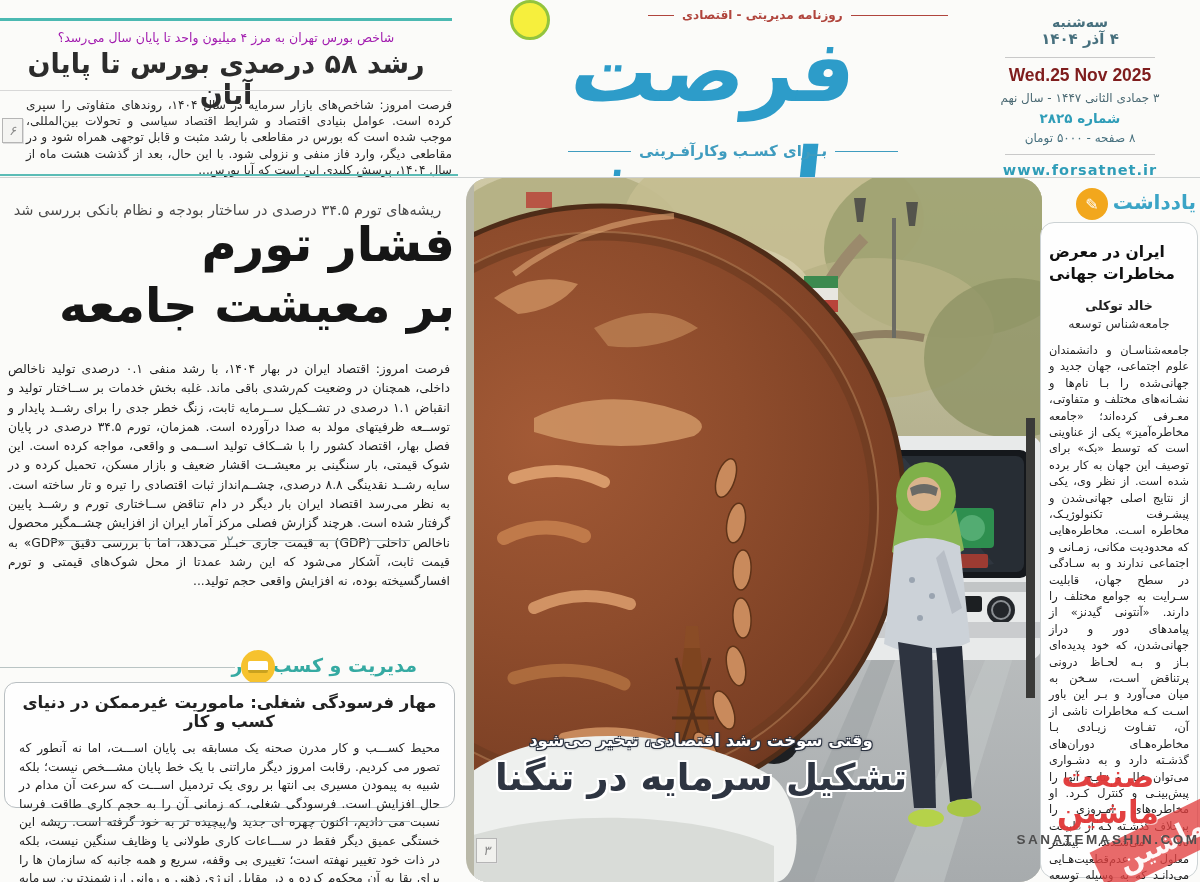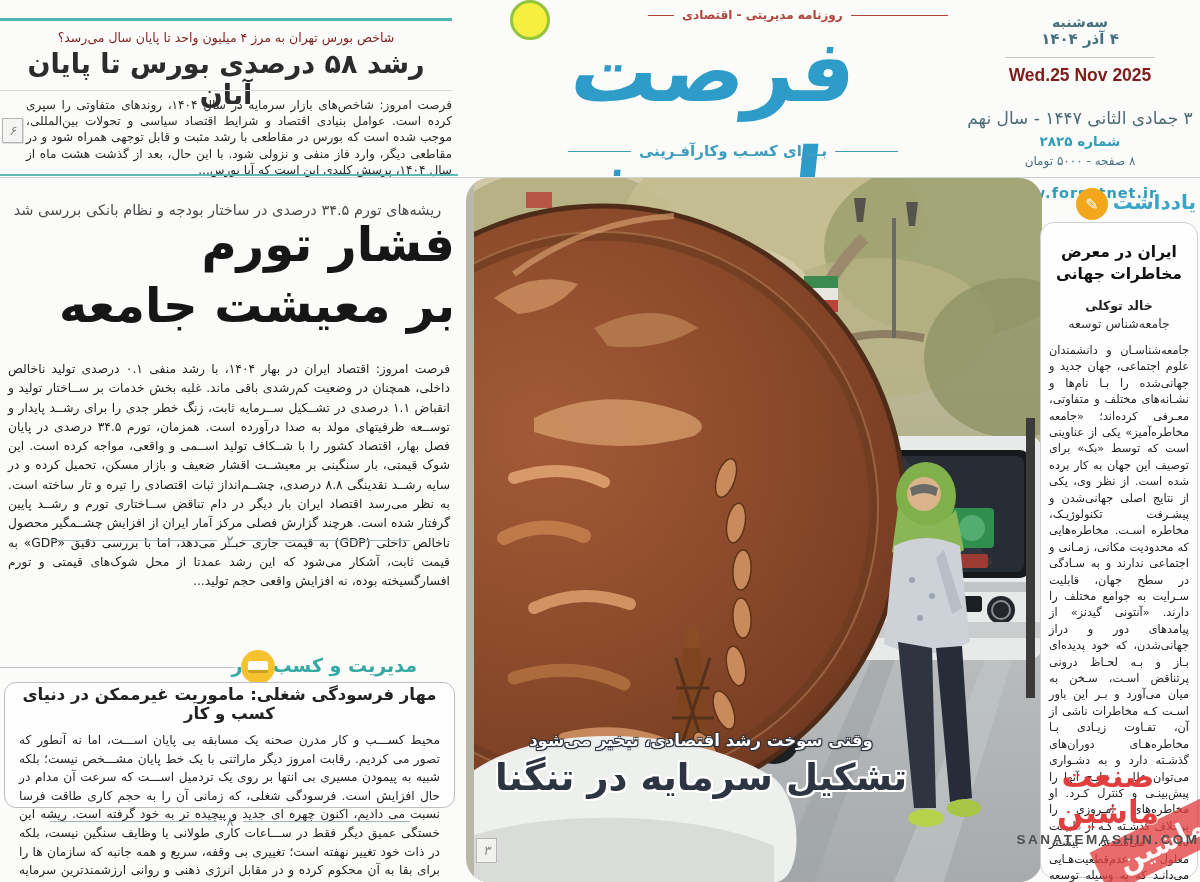--- a/index.html
+++ b/index.html
@@ -7,21 +7,21 @@
   body {
     font-family:"DejaVu Sans","Liberation Sans",sans-serif;
     background:#fbfbf9; color:#222; direction:rtl;
     position:relative; overflow:hidden;
   }
   .abs { position:absolute; }
 
   
   #topstory { left:0; top:0; width:458px; height:178px; }
   .teal-topline { left:0; top:18px; width:452px; height:3px; background:#4bb9b2; }
-  .ts-kicker { left:0; top:30px; width:452px; text-align:center; font-size:12.5px; color:#7f1d1d; }
+  .ts-kicker { left:0; top:30px; width:452px; text-align:center; font-size:12.5px; color:#a21caf; }
   .ts-headline { left:0; top:48px; width:452px; text-align:center; font-size:27px; font-weight:800; color:#2c2c2c; }
   .ts-rule { left:0; top:90px; width:452px; height:1px; background:#d8d8d8; }
   .ts-body { left:26px; top:97px; width:426px; font-size:12.1px; line-height:16.2px; text-align:justify; color:#2a2a2a; }
   .pagebox { width:21px; height:25px; background:#f4f4f2; border:1px solid #b5b5b5; box-shadow:1px 1px 0 #ddd;
              color:#8a8a8a; font-size:13px; font-style:italic; display:flex; align-items:center; justify-content:center; }
   #ts-pagebox { left:2px; top:118px; }
   .header-bottomline { left:0; top:177px; width:1200px; height:1px; background:#cfd2d2; }
   #topstory-teal-bottom { left:0; top:174px; width:458px; height:2px; background:#5bbcb6; }
 
   
@@ -37,21 +37,21 @@
   .mast-tagline-bot .tl-text { color:#3f9cbf; font-size:15px; font-weight:bold; white-space:nowrap; }
   .mast-tagline-bot .tl-line { background:#3f9cbf; }
 
   
   #dateblock { left:960px; top:6px; width:240px; height:170px; text-align:center; }
   #dateblock .row { width:100%; }
   .d-weekday { font-size:14px; font-weight:bold; color:#47707e; margin-top:8px; }
   .d-fa { font-size:15px; font-weight:bold; color:#47707e; margin-top:0; }
   .d-divider { width:150px; height:1px; background:#c9c9c9; margin:9px auto 7px; }
   .d-en { font-size:17.5px; font-weight:bold; color:#7f1d1d; font-family:"Liberation Sans",sans-serif; }
-  .d-hijri { font-size:17px; color:#4c6a74; margin-top:22px; }
+  .d-hijri { font-size:12px; color:#4c6a74; margin-top:5px; }
   .d-issue { font-size:13.5px; font-weight:bold; color:#2f9db8; margin-top:5px; }
   .d-pages { font-size:12px; color:#47707e; margin-top:5px; font-weight:normal; }
   .d-site { font-size:14.5px; font-weight:bold; color:#2f9db8; letter-spacing:1px; margin-top:6px; }
 
   
   #leadstory { left:0; top:178px; width:460px; }
   .lead-kicker { left:0; top:24px; width:455px; text-align:center; font-size:14.5px; color:#4a4a4a; }
   .lead-headline { left:0; top:36px; width:455px; text-align:right; font-size:48px; font-weight:900;
                    color:#161616; line-height:1.28; }
   .lead-body { left:8px; top:182px; width:442px; font-size:12.3px; line-height:19.3px; text-align:justify; color:#1f1f1f; }
@@ -67,42 +67,42 @@
 
   #bizsection { left:0; top:822px; width:460px; }
   .biz-header { left:0; top:-172px; width:455px; height:34px; }
   .biz-title { position:absolute; right:38px; top:4px; font-size:19px; font-weight:800; color:#35aaa2; }
   .biz-circle { position:absolute; right:180px; top:0; width:34px; height:34px; border-radius:50%;
                 background:#f6c22e; }
   .biz-laptop { position:absolute; right:187px; top:11px; width:20px; height:12px; background:#fff; border-radius:2px;
                 border-bottom:3px solid #caa21f; }
   .biz-hline { position:absolute; left:0; top:17px; width:235px; height:1px; background:#b9c4c4; }
   .biz-box { left:4px; top:-140px; width:451px; height:126px; border:1px solid #b9bfc2; border-radius:12px;
-             background:#fefefe; padding:0 14px 6px; }
+             background:#fefefe; padding:8px 14px 6px; }
   .biz-headline { text-align:center; font-size:16.5px; font-weight:800; color:#222; margin-top:2px; }
   .biz-body { margin-top:8px; font-size:12.2px; line-height:18.6px; text-align:justify; color:#242424; }
   #div8 { left:50px; top:-8px; }
 
   
   #photo { left:466px; top:178px; width:576px; height:704px; background:#b9b8a8; overflow:hidden;border-radius:23px; }
   .photo-kicker { left:0; top:553px; width:470px; text-align:center; font-size:16.5px; font-weight:800; color:#fff;
     text-shadow:0 0 3px #2c3340,1px 1px 0 #2c3340,-1px -1px 0 #2c3340,1px -1px 0 #2c3340,-1px 1px 0 #2c3340; }
   .photo-headline { left:0; top:578px; width:470px; text-align:center; font-size:37px; font-weight:900; color:#2e3542;
     text-shadow:2px 2px 0 #fff,-2px -2px 0 #fff,2px -2px 0 #fff,-2px 2px 0 #fff,0 2px 0 #fff,0 -2px 0 #fff,2px 0 0 #fff,-2px 0 0 #fff; }
   #photo-pagebox { left:10px; top:660px; background:rgba(243,243,241,.9); }
 
   
   #notecol { left:1038px; top:178px; width:162px; height:704px; }
   .note-header { position:absolute; right:4px; top:8px; width:154px; height:34px; }
   .note-title-word { position:absolute; right:0; top:4px; font-size:20px; font-weight:800; color:#3ba4c6; }
   .note-circle { position:absolute; right:88px; top:2px; width:32px; height:32px; border-radius:50%; background:#f2a71d;
                  display:flex; align-items:center; justify-content:center; color:#fff; font-size:16px; }
   .note-box { position:absolute; left:2px; top:44px; width:158px; height:656px;
               border:1px solid #ccd2d4; border-radius:14px; background:#fefefe; padding:12px 8px 6px; }
-  .note-title { text-align:center; font-size:15.5px; font-weight:800; color:#111; line-height:1.45; margin-top:6px; }
+  .note-title { text-align:left; font-size:15.5px; font-weight:800; color:#111; line-height:1.45; margin-top:6px; }
   .note-author { text-align:center; font-size:12.5px; font-weight:bold; color:#222; margin-top:12px; }
   .note-role { text-align:center; font-size:12.5px; color:#333; margin-top:3px; }
   .note-body { margin-top:12px; font-size:11.3px; line-height:16.4px; text-align:justify; color:#222; }
 
   
   #watermark { left:1008px; top:758px; width:200px; text-align:center; z-index:50; pointer-events:none; }
   .wm-brand { font-size:31px; font-weight:900; color:rgba(224,48,48,.92);
               text-shadow:1px 1px 0 rgba(255,255,255,.6); letter-spacing:1px; }
   .wm-site { font-size:13.5px; font-weight:800; color:#4e4e4e; letter-spacing:2.5px; margin-top:2px;
              font-family:"Liberation Sans",sans-serif; }

